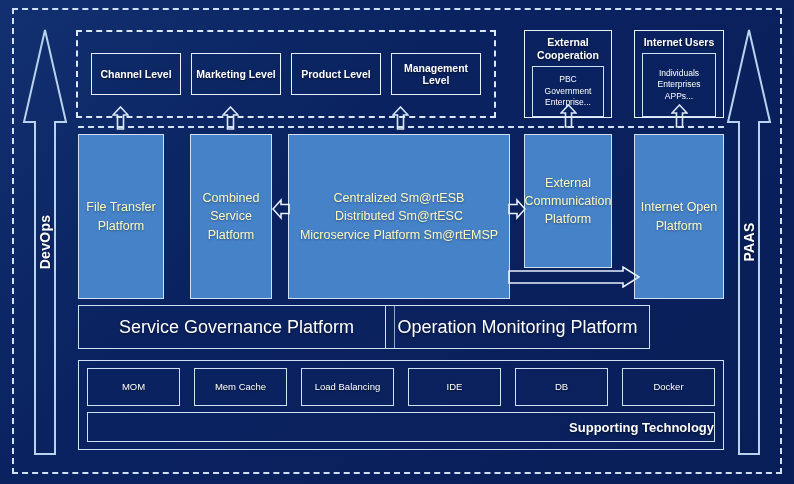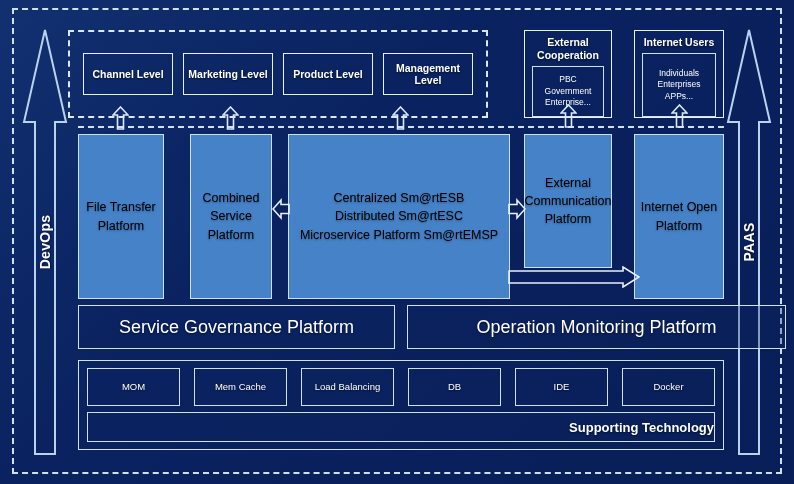--- a/index.html
+++ b/index.html
@@ -43,21 +43,21 @@
     text-shadow: 0 1px 2px rgba(0,0,0,.55);
   }
   #devops-arrow { left: 22px; }
   #devops-arrow .vlabel { transform: translate(-50%, -50%) rotate(-90deg); }
   #paas-arrow { right: 22px; }
   #paas-arrow .vlabel { transform: translate(-50%, -50%) rotate(-90deg); }
 
   
   .levels-group {
     position: absolute;
-    left: 68px; top: 30px;
+    left: 76px; top: 30px;
     width: 420px; height: 88px;
     border: 2px dashed #dbe8f8;
     box-sizing: border-box;
     display: flex;
     align-items: center;
     justify-content: space-between;
     padding: 0 8px;
   }
   .level-box {
     flex: 1 1 0;
@@ -125,21 +125,21 @@
     position: absolute;
     background: #4682c8;
     border: 1.5px solid #cfe0f5;
     box-sizing: border-box;
     display: flex;
     align-items: center;
     justify-content: center;
     text-align: center;
     font-size: 12.5px;
     line-height: 1.45;
-    color: #000000;
+    color: #fef9c3;
     text-shadow: 0 1px 2px rgba(0,0,0,.35);
   }
   #file-transfer-platform      { left: 78px;  top: 134px; width: 86px;  height: 165px; }
   #combined-service-platform   { left: 190px; top: 134px; width: 82px;  height: 165px; }
   #centralized-esb-platform    { left: 288px; top: 134px; width: 222px; height: 165px; font-size: 12.5px; }
   #external-comm-platform      { left: 524px; top: 134px; width: 88px;  height: 134px; }
   #internet-open-platform      { left: 634px; top: 134px; width: 90px;  height: 165px; }
 
   
   .gov-box {
@@ -149,21 +149,21 @@
     border: 1.5px solid #cfe0f5;
     box-sizing: border-box;
     background: rgba(12,36,96,.30);
     display: flex;
     align-items: center;
     justify-content: center;
     font-size: 18px;
     text-shadow: 0 1px 2px rgba(0,0,0,.5);
   }
   #service-governance-platform  { left: 78px;  width: 317px; }
-  #operation-monitoring-platform{ left: 407px; width: 379px; align-items: center; }
+  #operation-monitoring-platform{ left: 385px; width: 265px; align-items: center; }
 
   
   .tech-group {
     position: absolute;
     left: 78px; top: 360px;
     width: 646px; height: 90px;
     border: 1.5px solid #cfe0f5;
     box-sizing: border-box;
     padding: 7px 8px 0 8px;
   }
@@ -334,24 +334,24 @@
       <div class="tech-box">
         <span>MOM</span>
       </div>
       <div class="tech-box">
         <span>Mem Cache</span>
       </div>
       <div class="tech-box">
         <span>Load Balancing</span>
       </div>
       <div class="tech-box">
+        <span>IDE</span>
+      </div>
+      <div class="tech-box">
         <span>DB</span>
-      </div>
-      <div class="tech-box">
-        <span>IDE</span>
       </div>
       <div class="tech-box">
         <span>Docker</span>
       </div>
     </div>
     <div class="support-bar">
       <span>Supporting Technology</span>
     </div>
   </div>
 

